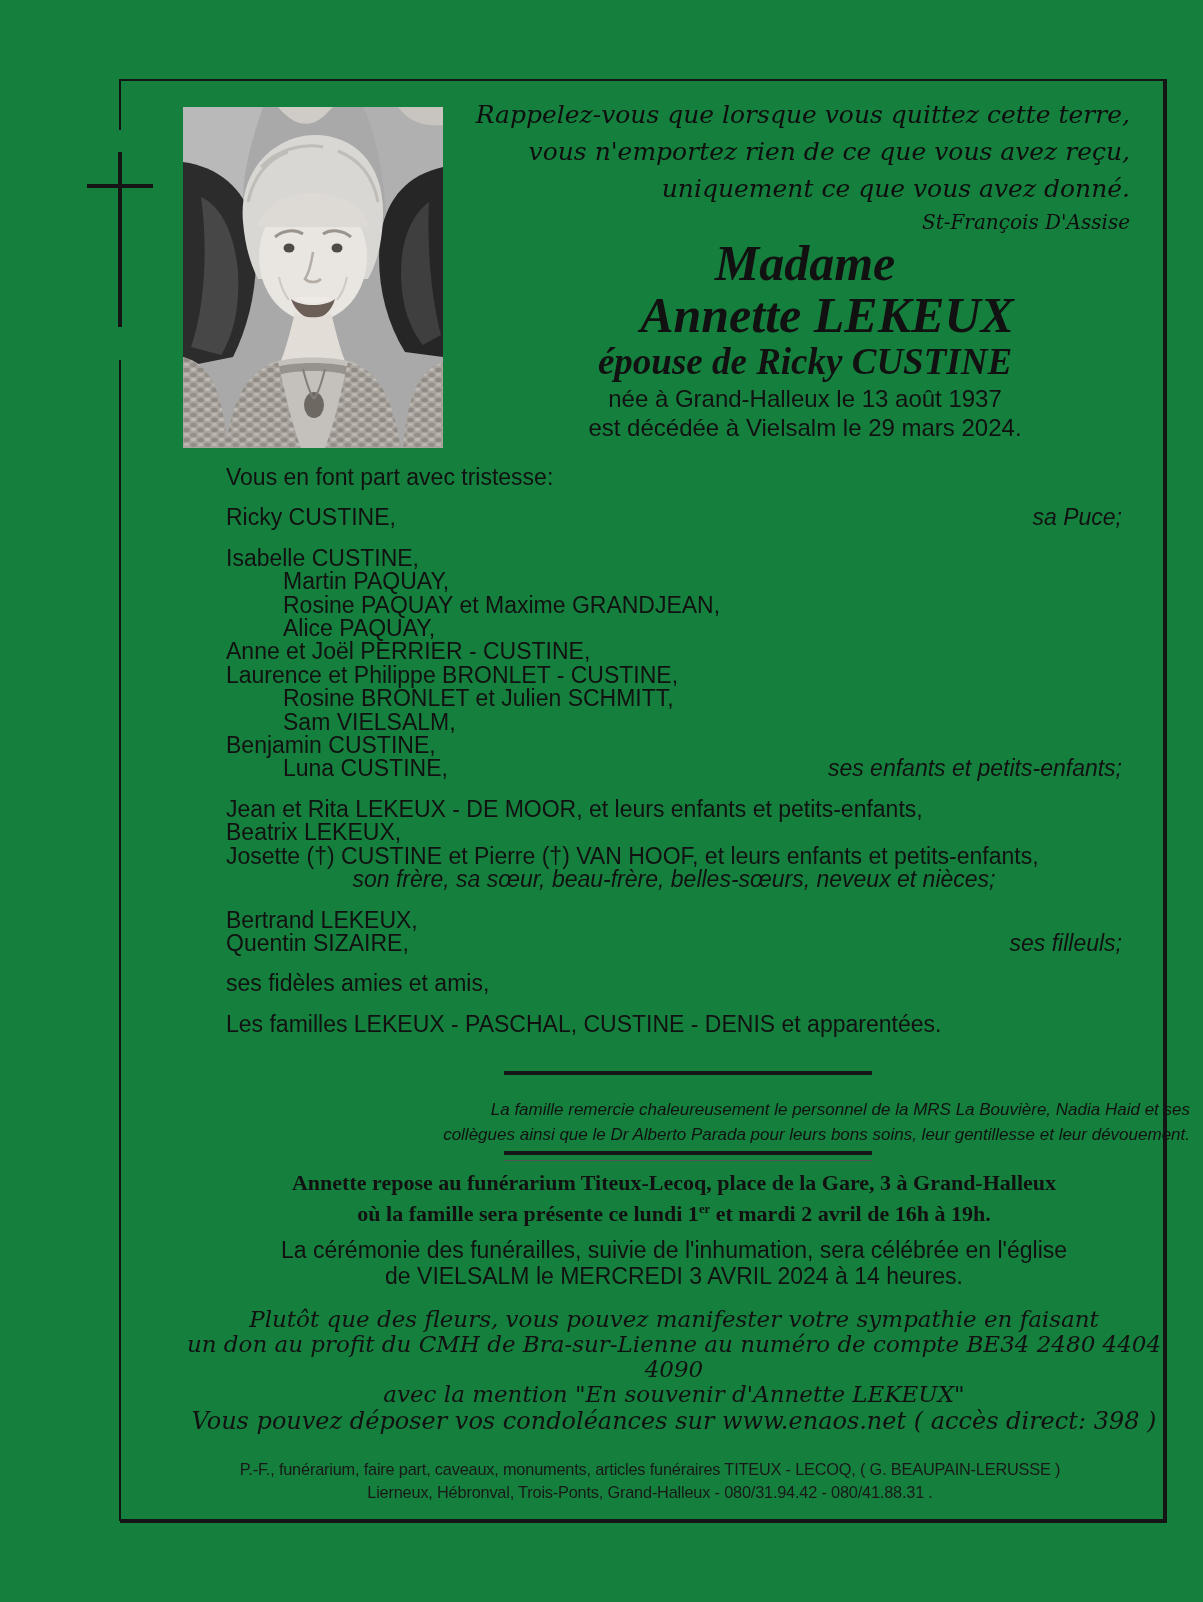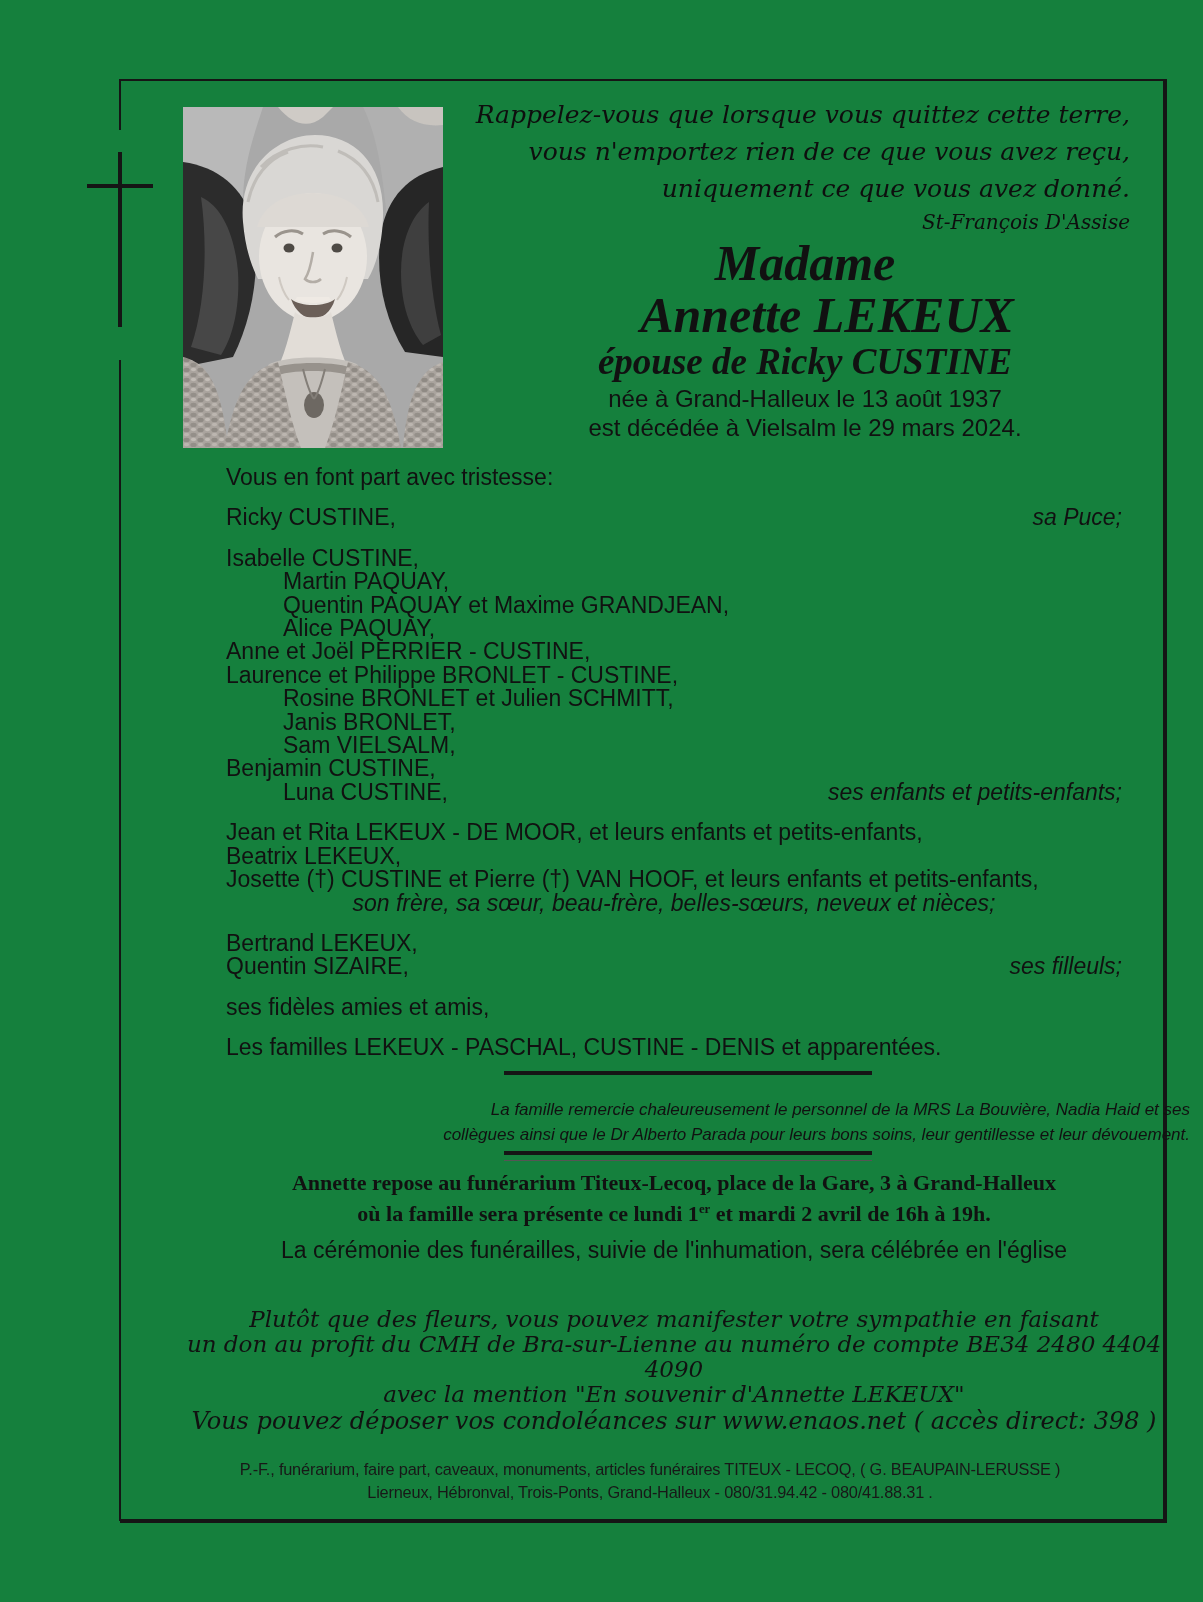--- a/index.html
+++ b/index.html
@@ -144,36 +144,33 @@
       <span class="lbl">sa Puce;</span>
     </div>
 
     <div class="frow gap">
       <span class="nm">Isabelle CUSTINE,</span>
     </div>
     <div class="frow ind">
       <span class="nm">Martin PAQUAY,</span>
     </div>
     <div class="frow ind">
-      <span class="nm">Quentin PAQUAY et Maxime GRANDJEAN,</span>
+      <span class="nm">Rosine PAQUAY et Maxime GRANDJEAN,</span>
     </div>
     <div class="frow ind">
       <span class="nm">Alice PAQUAY,</span>
     </div>
     <div class="frow">
       <span class="nm">Anne et Joël PERRIER - CUSTINE,</span>
     </div>
     <div class="frow">
       <span class="nm">Laurence et Philippe BRONLET - CUSTINE,</span>
     </div>
     <div class="frow ind">
       <span class="nm">Rosine BRONLET et Julien SCHMITT,</span>
-    </div>
-    <div class="frow ind">
-      <span class="nm">Janis BRONLET,</span>
     </div>
     <div class="frow ind">
       <span class="nm">Sam VIELSALM,</span>
     </div>
     <div class="frow">
       <span class="nm">Benjamin CUSTINE,</span>
     </div>
     <div class="frow ind">
       <span class="nm">Luna CUSTINE,</span>
       <span class="lbl">ses enfants et petits-enfants;</span>
@@ -219,20 +216,21 @@
 
   <div class="repose">
     <div>Annette repose au funérarium Titeux-Lecoq, place de la Gare, 3 à Grand-Halleux</div>
     <div>
       <span>où la famille sera présente ce lundi 1</span><span class="sup">er</span><span> et mardi 2 avril de 16h à 19h.</span>
     </div>
   </div>
 
   <div class="ceremony">
     <div>La cérémonie des funérailles, suivie de l'inhumation, sera célébrée en l'église</div>
+    <div>de VIELSALM le MERCREDI 3 AVRIL 2024 à 14 heures.</div>
   </div>
 
   <div class="donation">
     <div>Plutôt que des fleurs, vous pouvez manifester votre sympathie en faisant</div>
     <div>un don au profit du CMH de Bra-sur-Lienne au numéro de compte BE34 2480 4404 4090</div>
     <div>avec la mention "En souvenir d'Annette LEKEUX"</div>
   </div>
 
   <div class="condolences">
     <div>Vous pouvez déposer vos condoléances sur www.enaos.net ( accès direct: 398 )</div>

